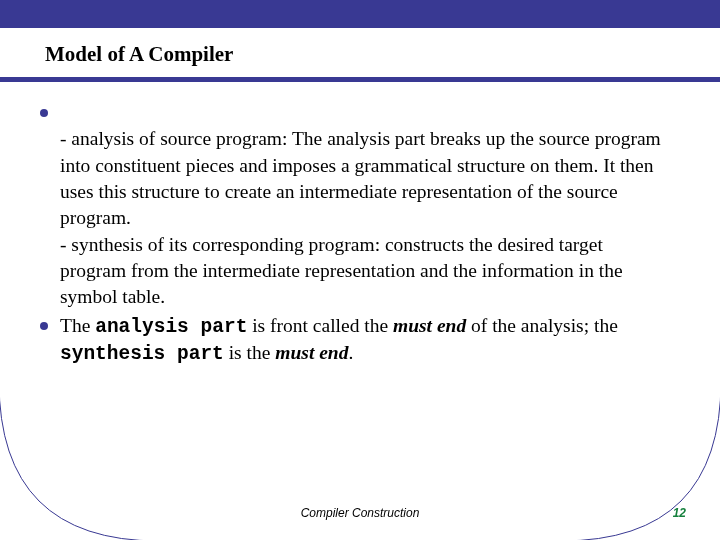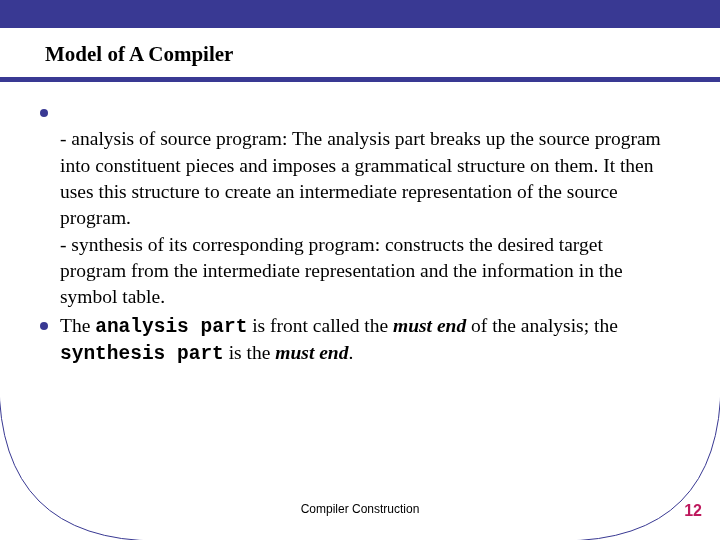--- a/index.html
+++ b/index.html
@@ -55,36 +55,37 @@
   }
   .bullet-text .bold { font-weight: bold; font-family: Liberation Mono, monospace; }
   .bullet-text .bolditalic { font-weight: bold; font-style: italic; }
   .footer {
     position: absolute;
     bottom: 20px;
     left: 0;
     width: 100%;
     display: flex;
     justify-content: center;
-    padding: 0 18px 0 0;
+    padding: 0 34px 0 0;
+    font-style: italic;
   }
   .footer-center {
     position: absolute;
     left: 50%;
     transform: translateX(-50%);
     font-family: Arial, sans-serif;
     font-size: 12px;
     color: #000;
   }
   .page-num {
     margin-left: auto;
     font-family: Arial, sans-serif;
-    font-size: 16px;
+    font-size: 12px;
     font-weight: bold;
-    color: #be185d;
+    color: #15803d;
   }
   .corner-curve {
     position: absolute;
     width: 160px;
     height: 160px;
     pointer-events: none;
   }
   .corner-curve.bl {
     left: -1px;
     bottom: -1px;

